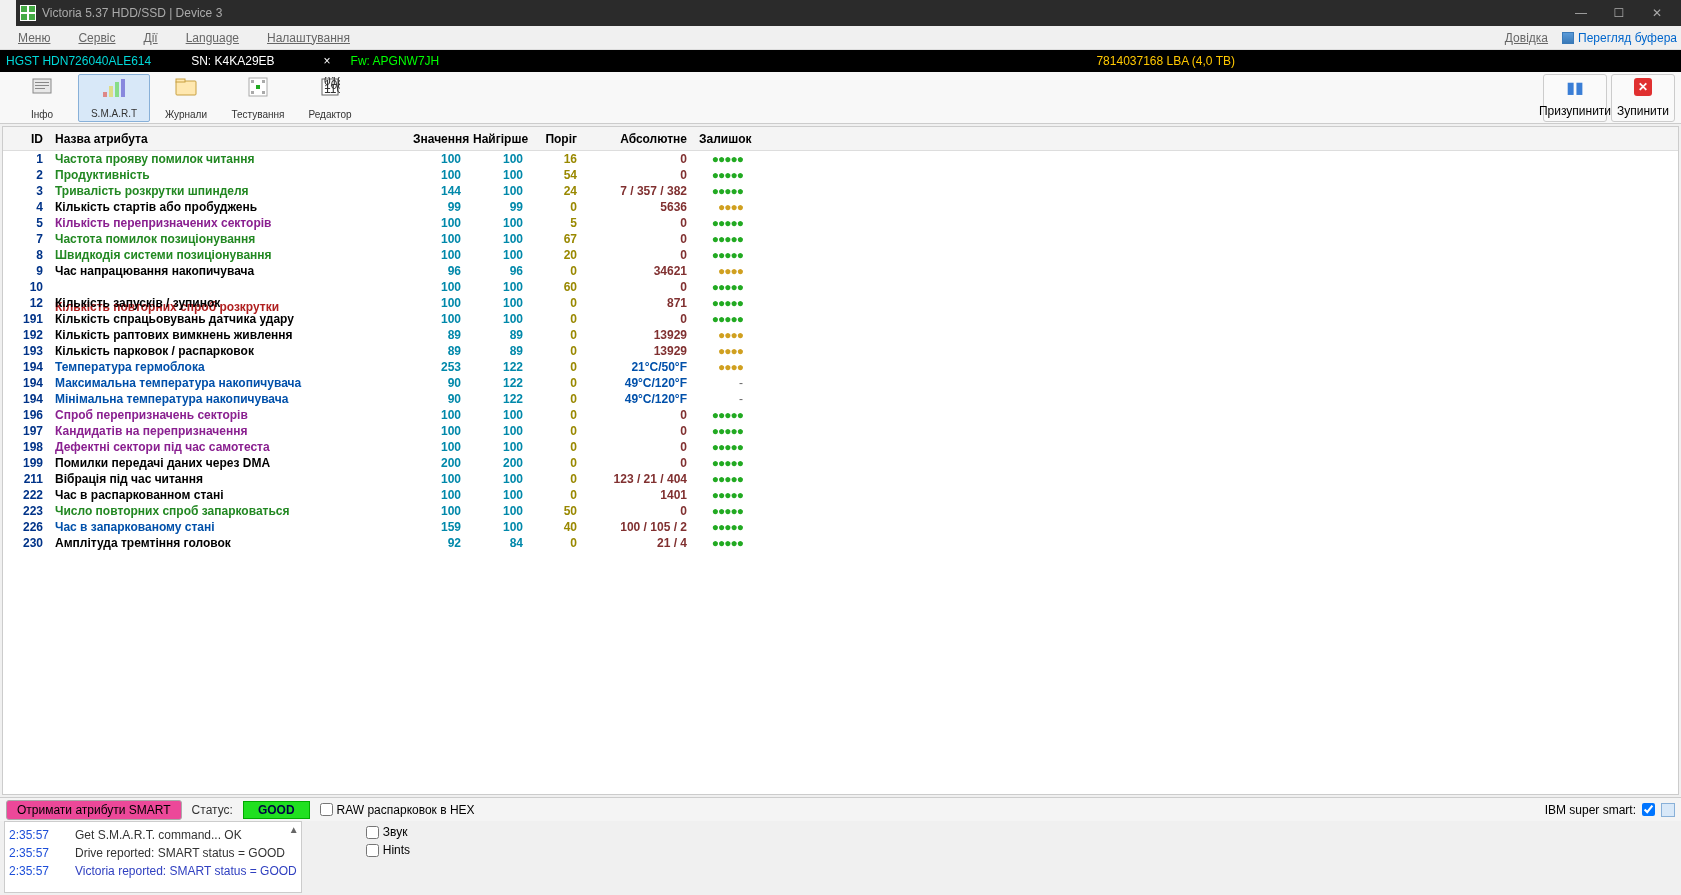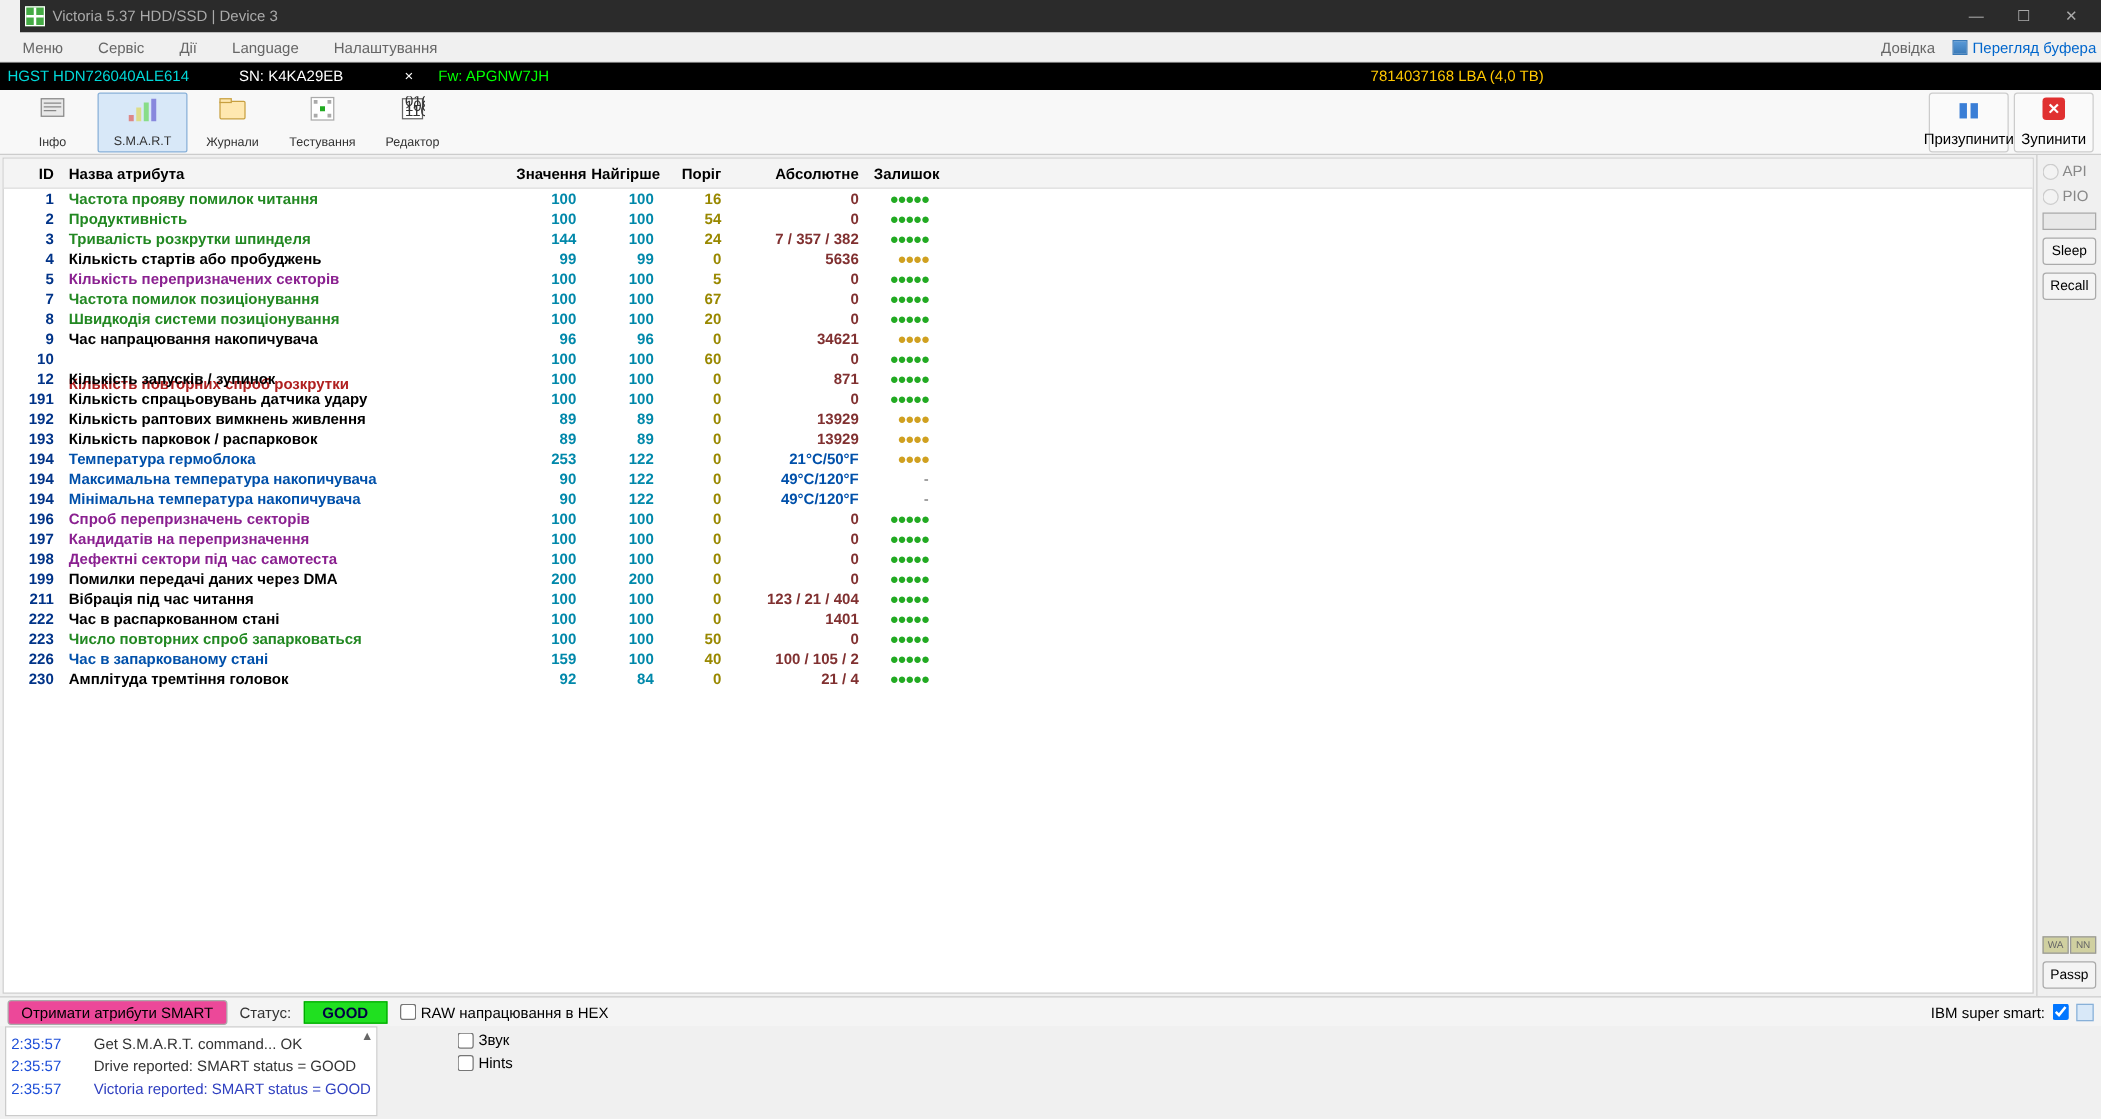--- a/index.html
+++ b/index.html
@@ -8,21 +8,21 @@
 .titlebar { background: #2b2b2b; color: #aaa; height: 26px; display: flex; align-items: center; padding: 0 4px; margin-left: 16px; }
 .titlebar .icon-app { width: 16px; height: 16px; background: #4a4; border: 1px solid #fff; margin-right: 6px; position: relative; }
 .titlebar .icon-app::before, .titlebar .icon-app::after { content: ''; position: absolute; background: #fff; }
 .titlebar .icon-app::before { width: 100%; height: 2px; top: 6px; }
 .titlebar .icon-app::after { height: 100%; width: 2px; left: 6px; }
 .titlebar .title { flex: 1; }
 .titlebar .win-btns { display: flex; gap: 14px; padding-right: 8px; }
 .titlebar .win-btn { width: 24px; height: 20px; display: flex; align-items: center; justify-content: center; color: #aaa; cursor: pointer; }
 
 .menubar { background: #f0f0f0; height: 24px; display: flex; align-items: center; padding: 0 4px; border-bottom: 1px solid #ddd; }
-.menubar .mitem { padding: 18px 14px; color: #666; cursor: pointer; }
+.menubar .mitem { padding: 18px 14px; color: #666; cursor: pointer; text-decoration: underline; }
 .menubar .right { margin-left: auto; display: flex; align-items: center; }
 .menubar .buf-icon { width: 12px; height: 12px; border: 1px solid #3a7ab8; background: linear-gradient(#5a9ad8,#3a7ab8); margin-right: 4px; display: inline-block; }
 .menubar .buf-link { color: #0066cc; cursor: pointer; }
 
 .infobar { background: #000; height: 22px; display: flex; align-items: center; padding: 0 6px; }
 .infobar .drive { color: #00d8d8; padding: 0 20px 0 0; }
 .infobar .sn { color: #fff; padding: 0 40px 0 20px; }
 .infobar .snclose { color: #fff; width: 16px; text-align: right; }
 .infobar .fw { color: #00ff00; padding: 0 0 0 20px; }
 .infobar .lba { color: #ffc800; margin-left: auto; margin-right: 440px; text-align: right; }
@@ -427,48 +427,29 @@
           <div class="col-id">230</div>
           <div class="col-name name-black">Амплітуда тремтіння головок</div>
           <div class="col-val">92</div>
           <div class="col-worst">84</div>
           <div class="col-thr">0</div>
           <div class="col-abs ">21 / 4</div>
           <div class="col-rem"><span class="dots-g">●●●●●</span></div>
         </div>
       </div>
   </div>
-  <div class="sidepanel">
-    <label class="radio-row">
-        <input type="radio" disabled="" style="">
-        <span>API</span>
-      </label>
-    <label class="radio-row">
-        <input type="radio" disabled="" style="">
-        <span>PIO</span>
-      </label>
-    <div class="prog"></div>
-    <button class="sbtn">Sleep</button>
-    <button class="sbtn">Recall</button>
-    <div style="flex:1"></div>
-    <div class="spbadge">
-      <span>WA</span>
-        <span>NN</span>
-    </div>
-    <button class="sbtn">Passp</button>
-  </div>
 </div>
 
 <div class="bottombar">
   <button class="getbtn">Отримати атрибути SMART</button>
   <span class="status-lbl">Статус:</span>
   <span class="status-good">GOOD</span>
   <label class="chk">
       <input type="checkbox" style="">
-      <span>RAW напрацювання в HEX</span>
+      <span>RAW распарковок в HEX</span>
     </label>
   <div class="right">
     <span>IBM super smart:</span>
     <input type="checkbox" checked="" style="">
     <span class="sq"></span>
   </div>
 </div>
 
 <div class="logwrap">
   <div class="logarea">

